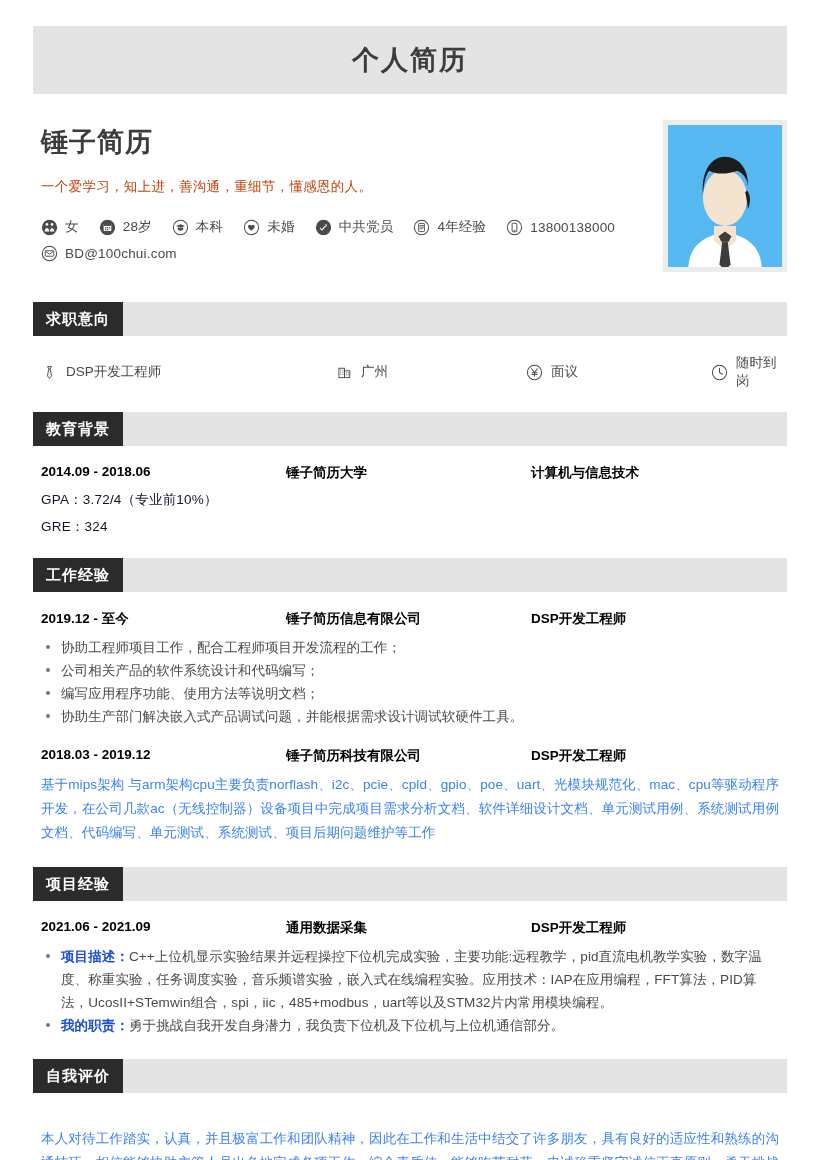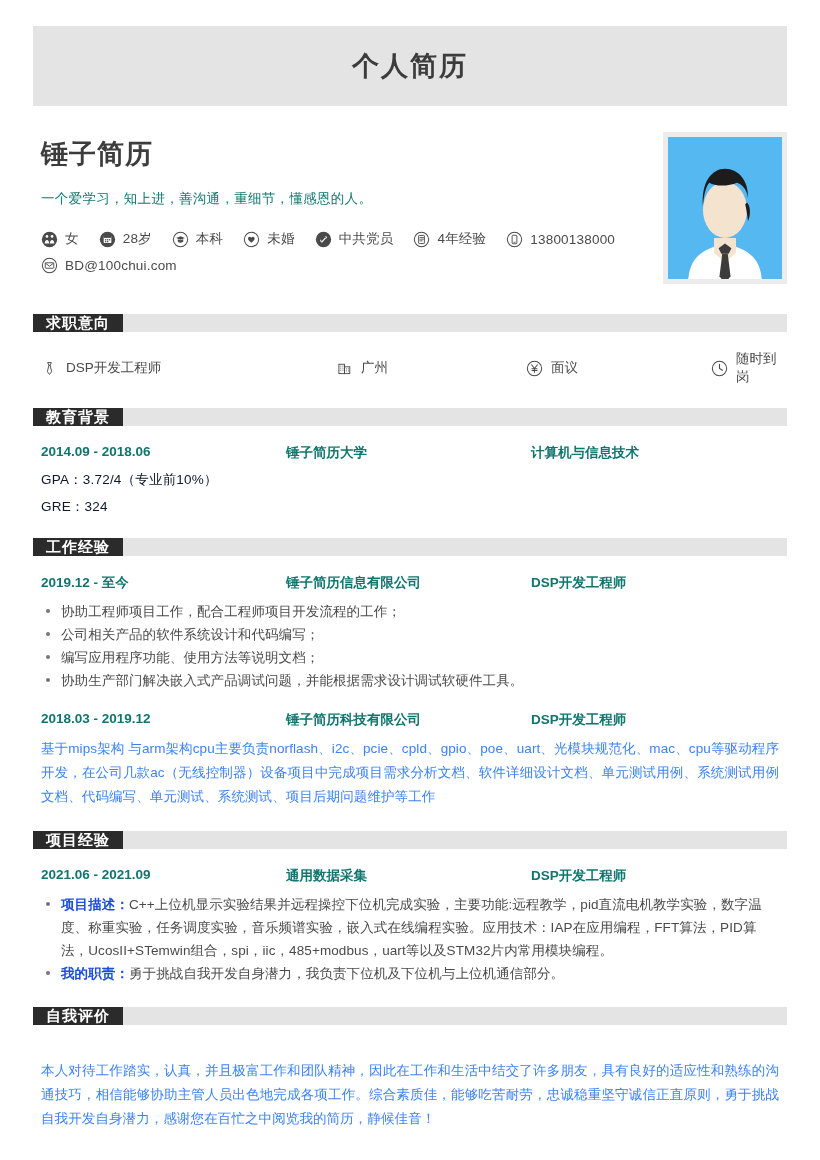--- a/index.html
+++ b/index.html
@@ -8,72 +8,72 @@
     height: 1160px;
     background: #ffffff;
     font-family: "Liberation Sans", "DejaVu Sans", sans-serif;
     color: #3a3a3a;
     -webkit-font-smoothing: antialiased;
   }
   .page { width: 820px; height: 1160px; position: relative; padding: 26px 33px 0 33px; }
 
   
   .banner {
-    height: 80px;
+    height: 68px;
     background: #e4e4e4;
     display: flex; align-items: center; justify-content: center; text-align: right;
   }
   .banner-title {
     font-size: 27px; font-weight: bold; color: #3c3c3c; letter-spacing: 2px;
   }
 
   
   .profile { display: flex; padding: 28px 0 8px 8px; }
   .profile-left { flex: 1; padding-top: 2px; }
   .name { font-size: 27px; font-weight: bold; color: #3c3c3c; letter-spacing: 1px; }
-  .tagline { font-size: 13.5px; color: #0f766e; margin-top: 18px; letter-spacing: .3px; }
+  .tagline { font-size: 13.5px; color: #c2410c; margin-top: 18px; letter-spacing: .3px; }
 
   .info-rows { margin-top: 22px; }
   .info-row { display: flex; align-items: center; flex-wrap: wrap; margin-bottom: 9px; }
   .info-item { display: flex; align-items: center; margin-right: 20px; font-size: 13.5px; color: #4a4a4a; }
   .info-item .lbl { margin-left: 7px; letter-spacing: .2px; }
   .ico { width: 17px; height: 17px; flex: 0 0 17px; display: block; }
   .ico svg { display: block; width: 17px; height: 17px; }
 
   
   .avatar {
     width: 124px; height: 152px; flex: 0 0 124px;
     border: 5px solid #ececec; background: #ffffff;
     margin-top: -2px;
   }
   .avatar svg { display: block; width: 100%; height: 100%; }
 
   
   .section { margin-top: 22px; }
-  .sec-bar { height: 18px; background: #e4e4e4; display: flex; align-items: stretch; }
+  .sec-bar { height: 34px; background: #e4e4e4; display: flex; align-items: stretch; }
   .sec-tag {
     background: #2b2b2b; color: #ffffff;
     font-size: 15px; font-weight: bold; letter-spacing: 1px;
     display: flex; align-items: center; padding: 0 13px;
   }
 
   
   .sec-body { padding: 18px 8px 0 8px; }
 
   .intent-row { display: flex; align-items: center; }
   .intent-item { display: flex; align-items: center; font-size: 13.5px; color: #4a4a4a; }
   .intent-item .lbl { margin-left: 8px; }
   .intent-item.c1 { width: 295px; }
   .intent-item.c2 { width: 190px; }
   .intent-item.c3 { width: 185px; }
   .intent-item.c4 { flex: 1; justify-content: flex-start; }
 
   .entry { margin-bottom: 4px; }
   .entry + .entry { margin-top: 19px; }
-  .entry-head { display: flex; font-size: 13.5px; font-weight: bold; color: #0f766e; }
+  .entry-head { display: flex; font-size: 13.5px; font-weight: bold; color: #000000; }
   .col-date { width: 245px; flex: 0 0 245px; }
   .col-org { width: 245px; flex: 0 0 245px; }
   .col-role { flex: 1; }
 
   .sub-line { font-size: 13.5px; color: #0f172a; margin-top: 9px; letter-spacing: .2px; }
 
   ul.bullets { list-style: none; margin-top: 8px; }
   ul.bullets li {
     position: relative; padding-left: 20px;
     font-size: 13.5px; line-height: 23px; color: #4a4a4a; letter-spacing: .1px;

